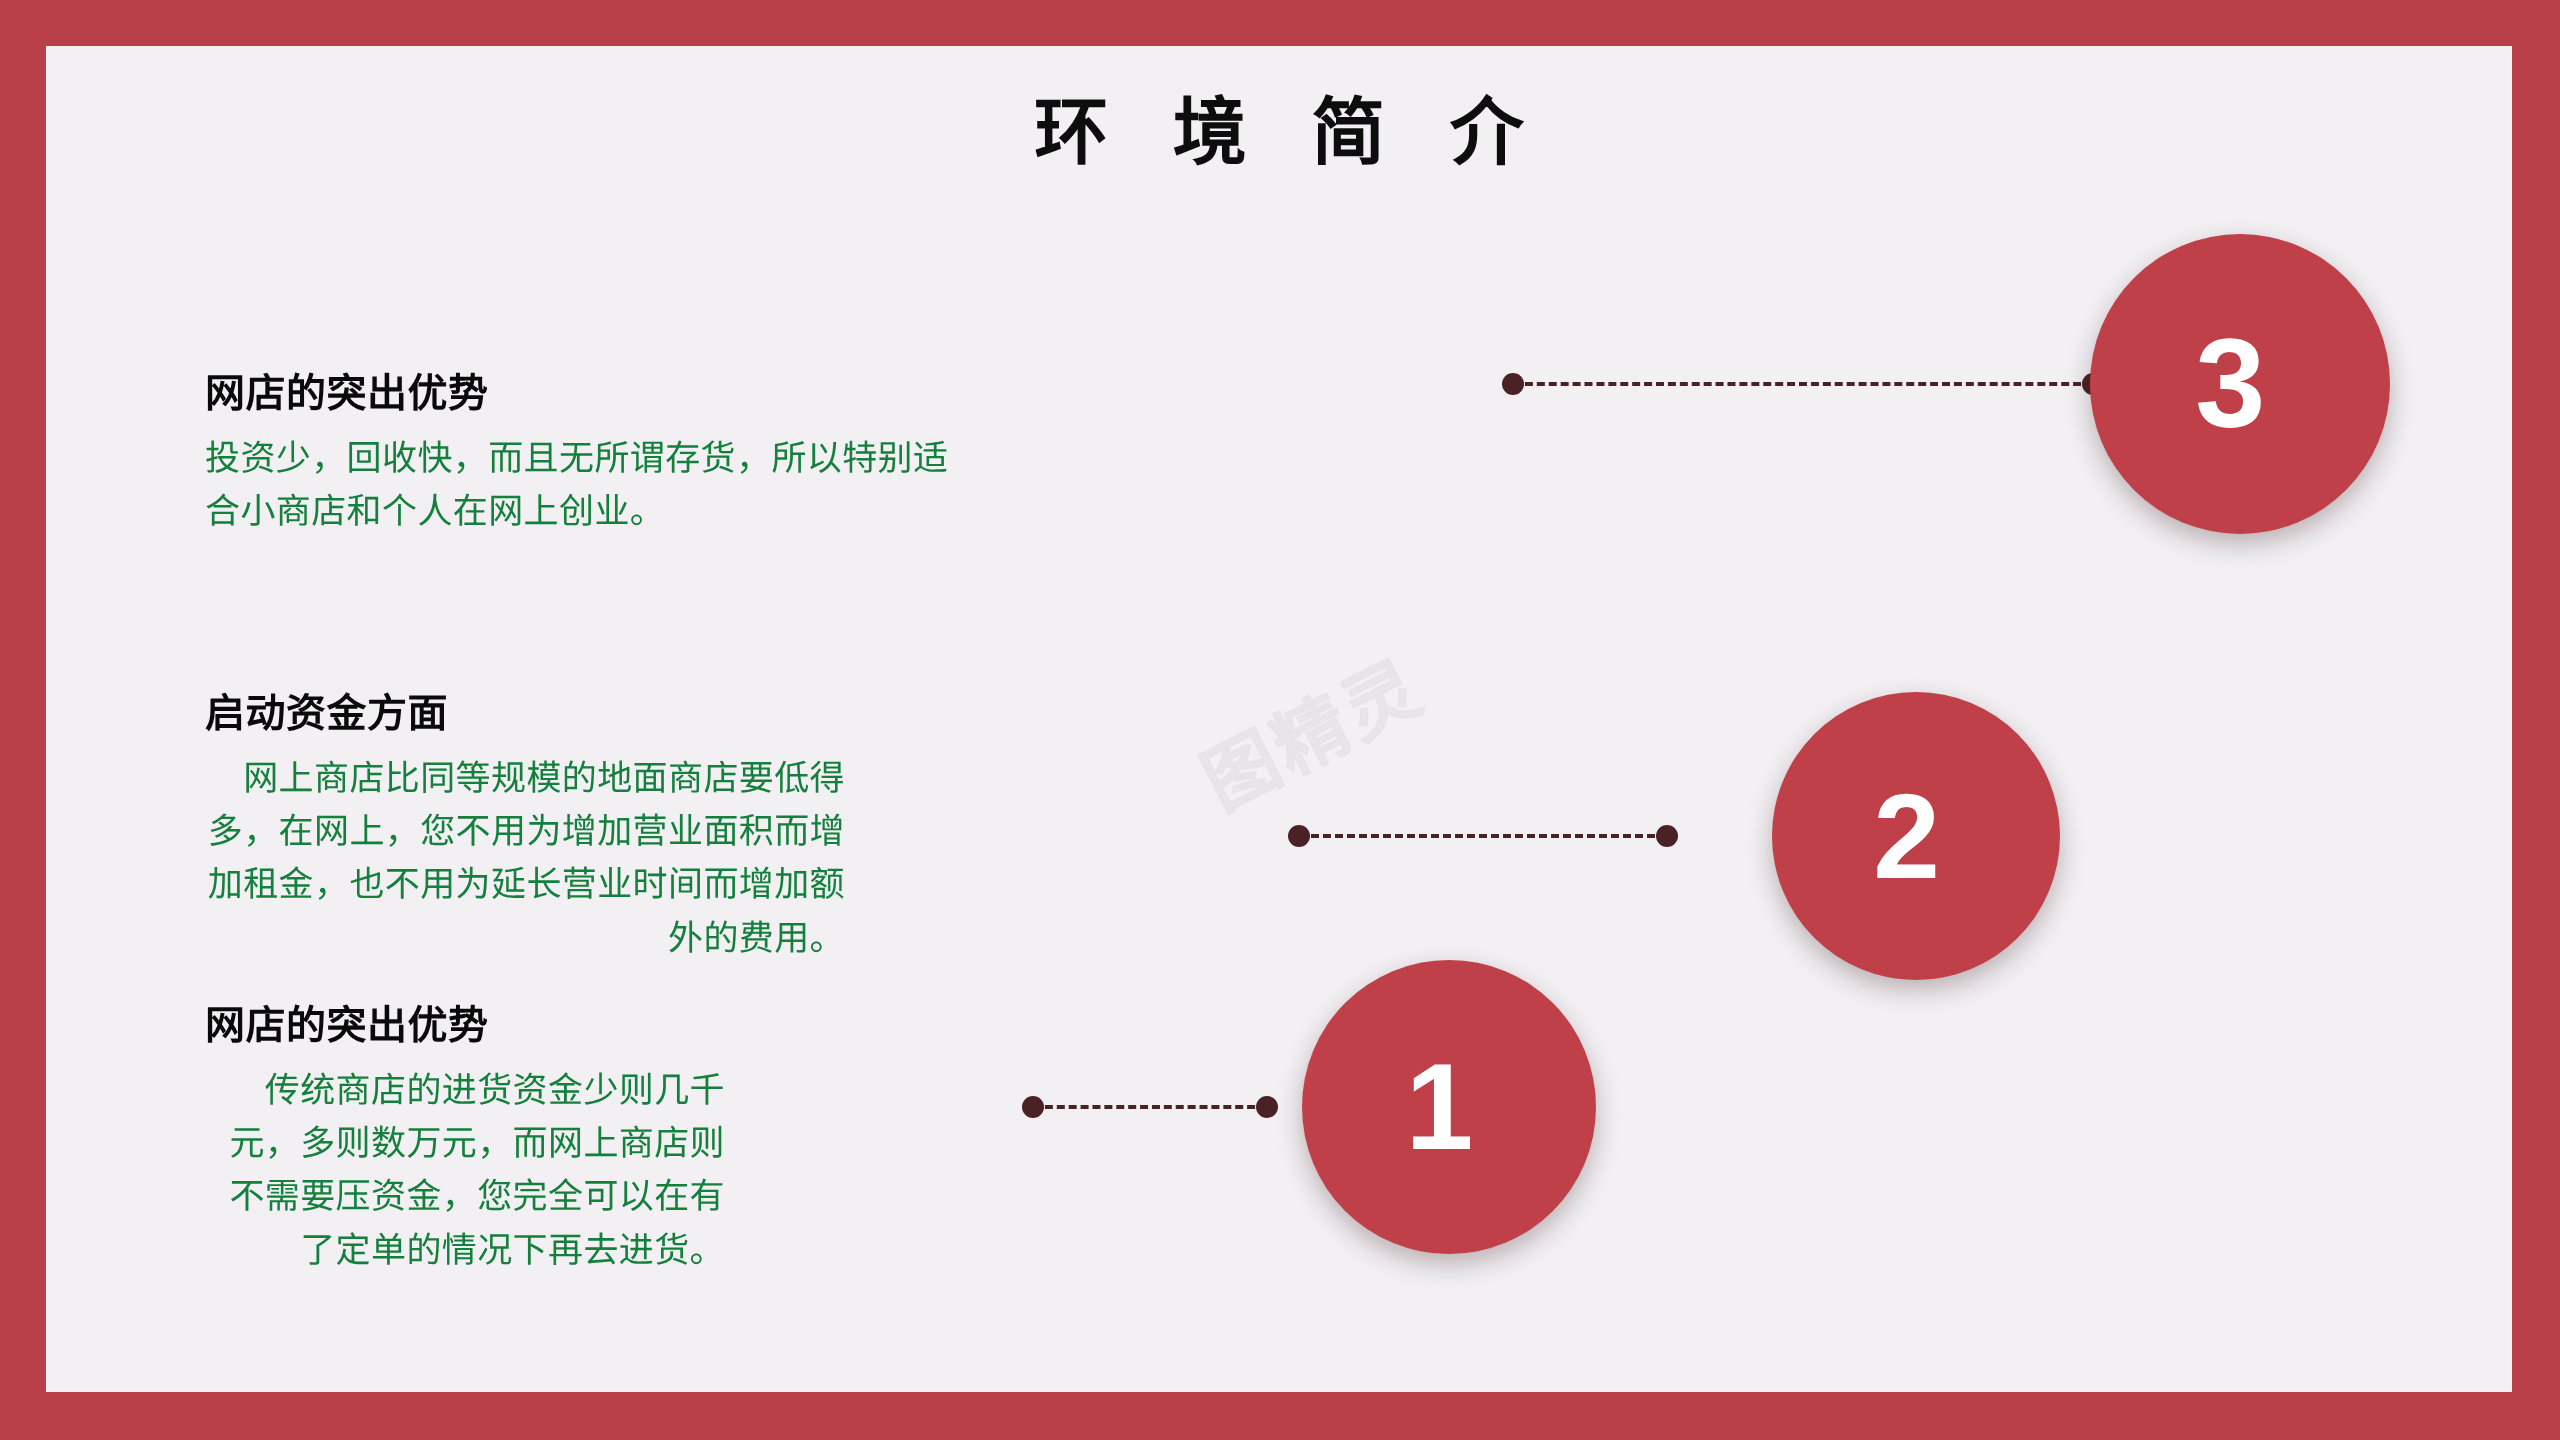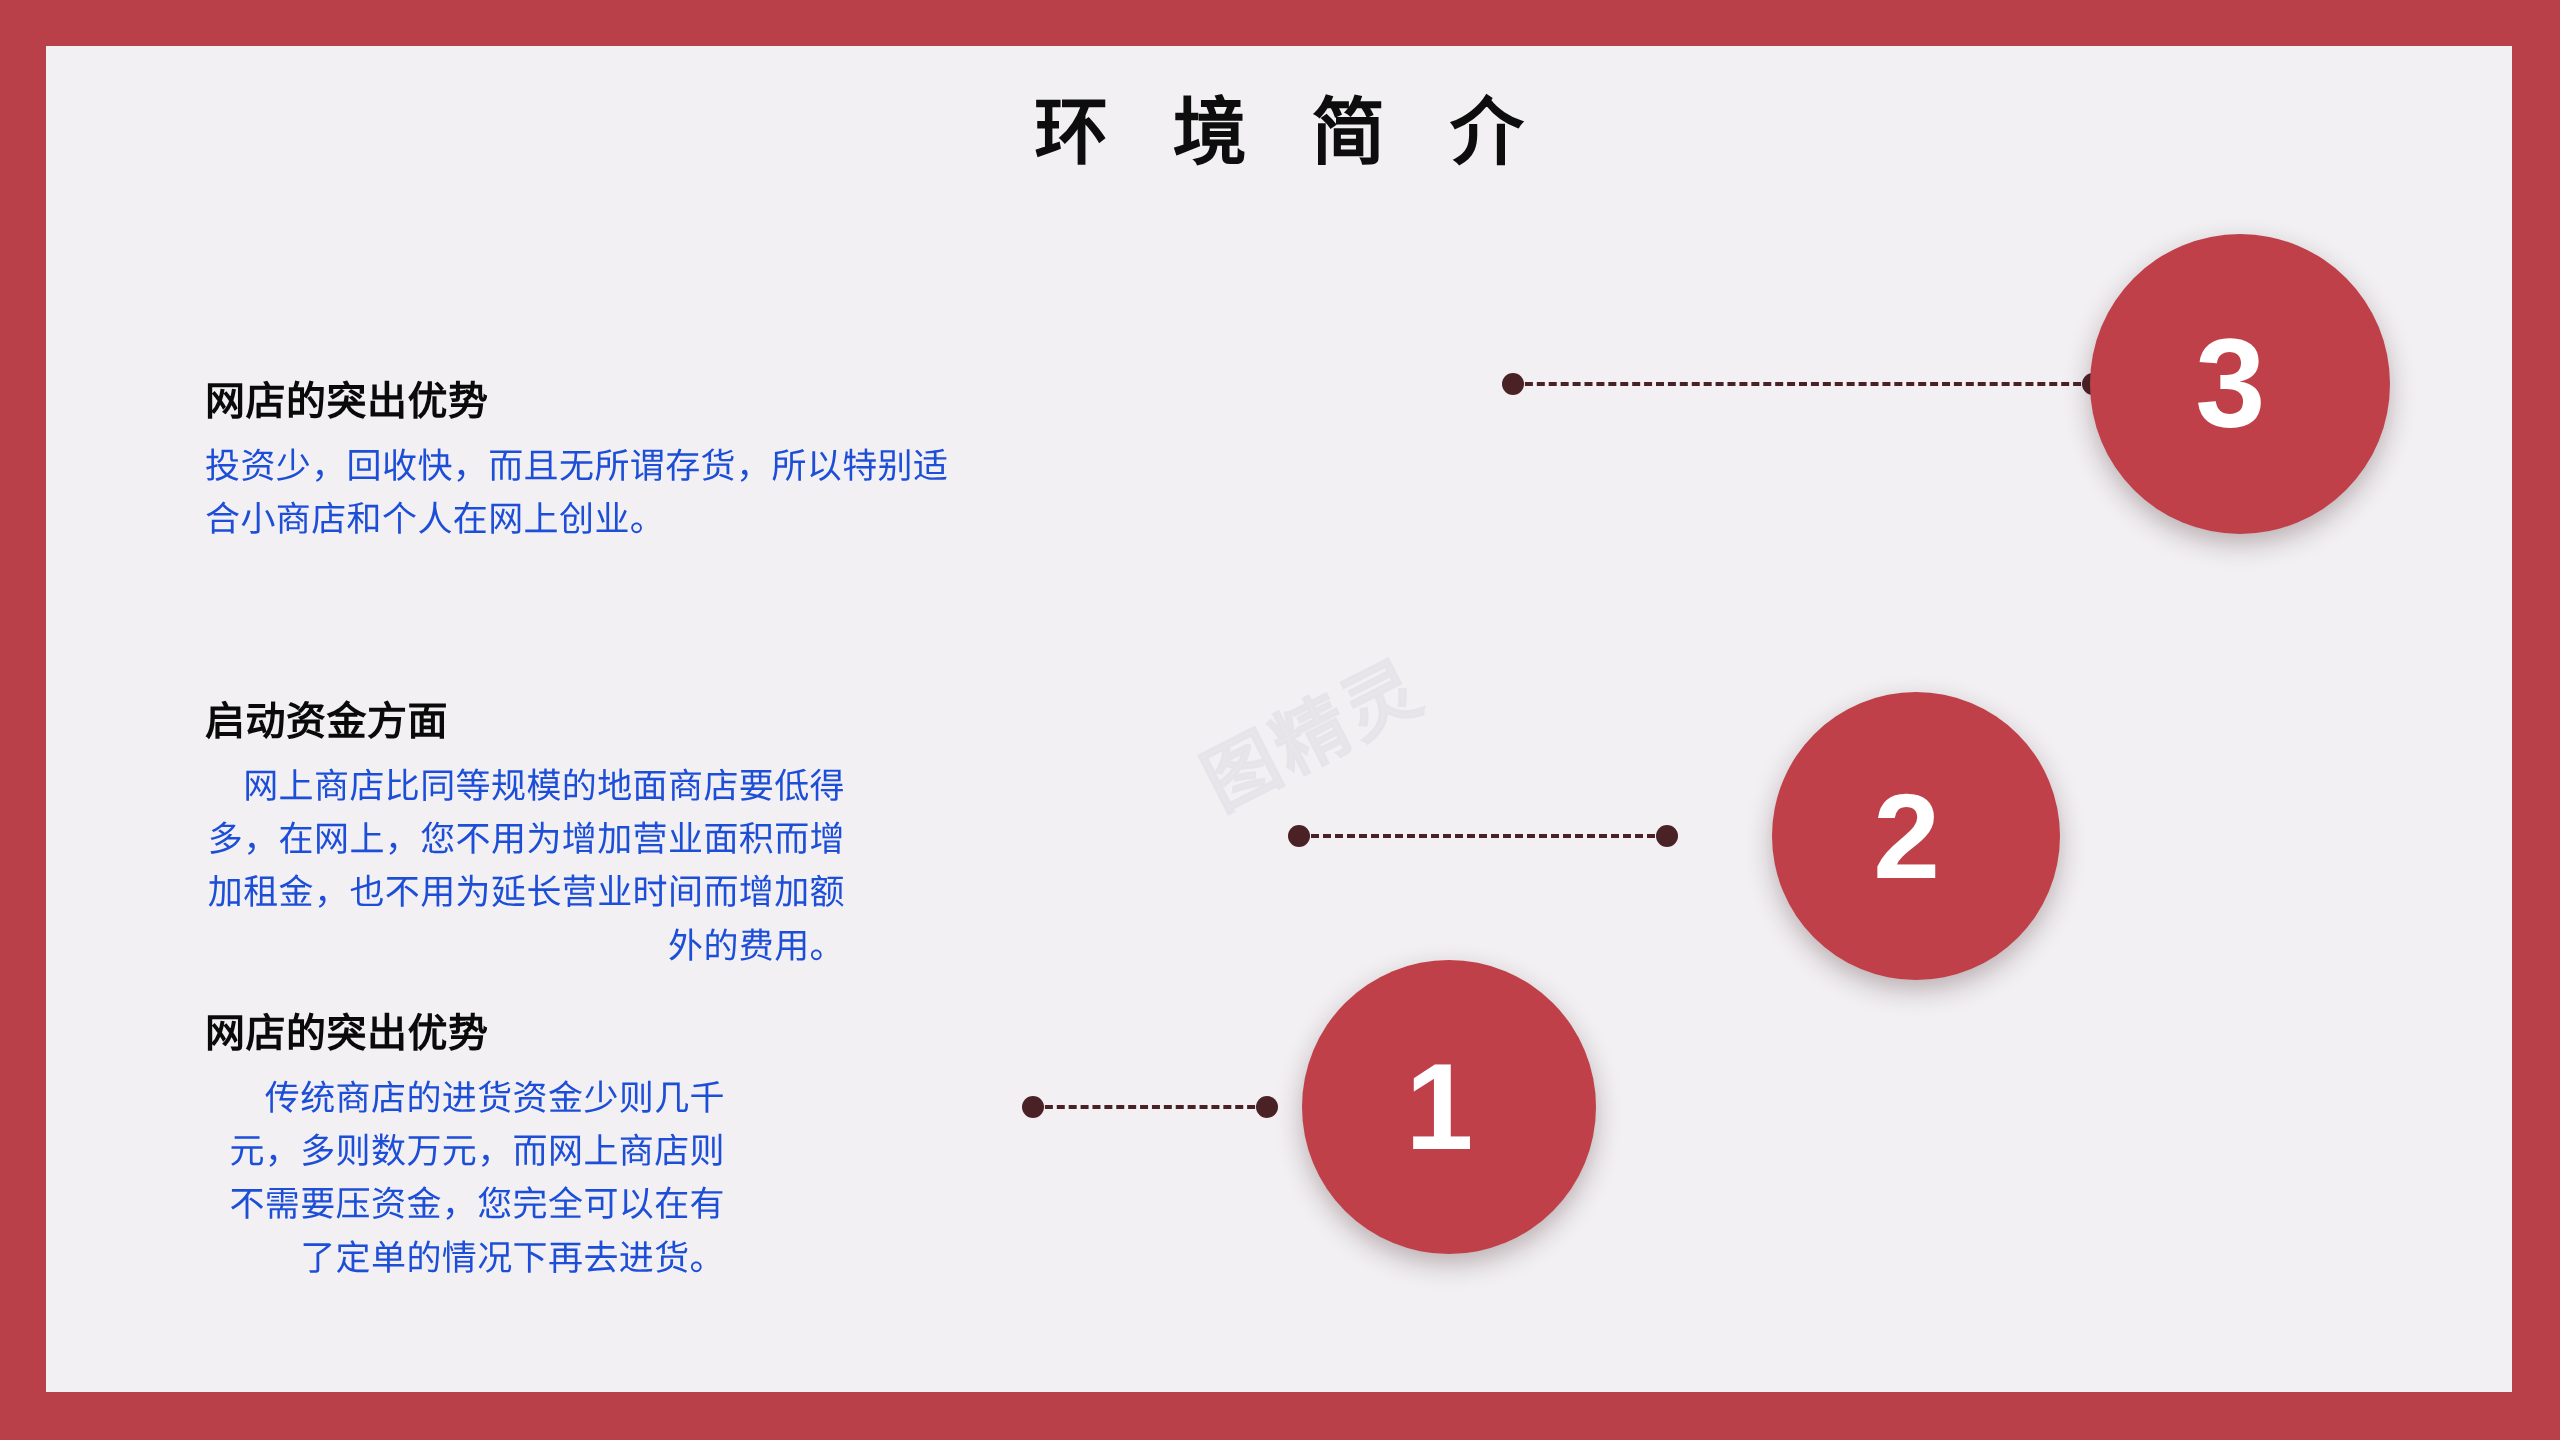--- a/index.html
+++ b/index.html
@@ -72,27 +72,26 @@
     position: absolute;
     left: 159px; 
   }
   .block-heading {
     font-size: 40px;
     font-weight: bold;
     color: #0a0a0a;
     line-height: 1.2;
     letter-spacing: 0.5px;
     white-space: nowrap;
-    margin-top: 8px;
   }
   .block-body {
     margin-top: 14px;
     font-size: 35px;
     font-weight: normal;
-    color: #1d4ed8;
+    color: #15803d;
     line-height: 1.52;
     letter-spacing: 0.4px;
   }
 
   #block-3 { top: 323px; }
   #block-3 .block-body { width: 760px; }
 
   #block-2 { top: 643px; }
   #block-2 .block-body { width: 640px; text-align: right; }
 

